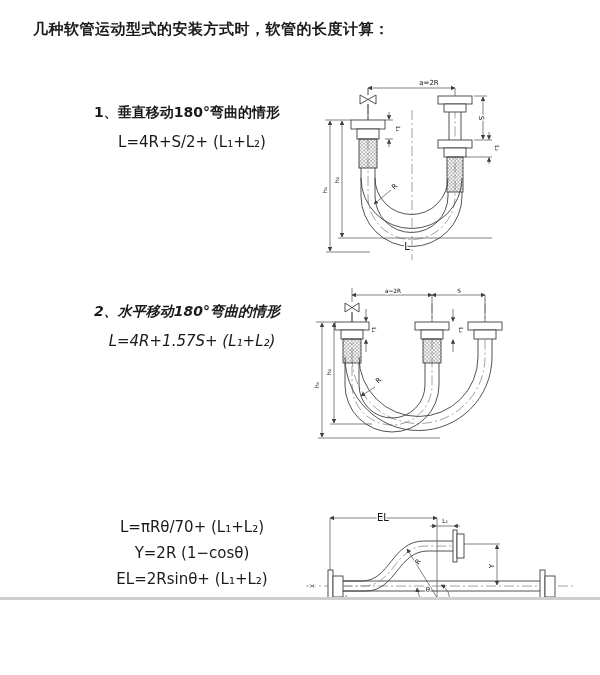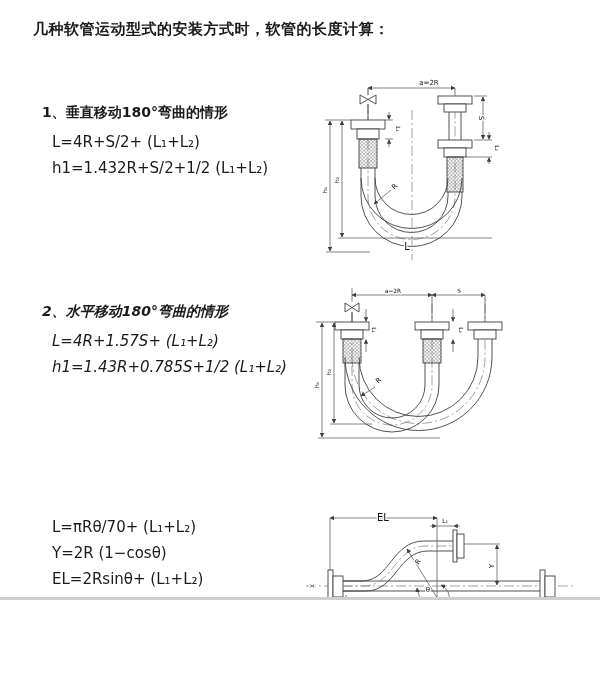--- a/index.html
+++ b/index.html
@@ -3,21 +3,21 @@
 <meta charset="utf-8">
 <style>
   html,body{margin:0;padding:0;background:#fff;}
   .page{
     position:relative;width:600px;height:600px;background:#ffffff;
     font-family:"DejaVu Sans","Liberation Sans",sans-serif;
     color:#1a1a1a;overflow:hidden;
   }
   .page::after{content:"";position:absolute;left:0;right:0;bottom:0;height:3px;background:#cfcfcf;}
   .title{position:absolute;left:33px;top:20px;font-size:15px;font-weight:600;letter-spacing:.5px;}
-  .sec{position:absolute;left:42px;width:270px;}
+  .sec{position:absolute;left:52px;width:270px;text-align:center;}
   .sec1{top:104px;} .sec2{top:303px;font-style:italic;} .sec3{top:514px;}
   .sec-heading{font-size:14px;font-weight:600;margin-bottom:7px;white-space:nowrap;}
   .formula{font-size:15px;margin-left:10px;line-height:26px;white-space:nowrap;}
   .diag{position:absolute;}
   .d1{left:300px;top:70px;} .d2{left:300px;top:282px;} .d3{left:300px;top:505px;}
   
   .ln{stroke:#3f3f3f;stroke-width:.9;fill:none;}
   .thin{stroke:#3f3f3f;stroke-width:.65;fill:none;}
   .cl{stroke:#8a8a8a;stroke-width:.8;fill:none;stroke-dasharray:10 3 2 3;}
   .fl{fill:#ffffff;stroke:#3f3f3f;stroke-width:.9;}
@@ -32,27 +32,25 @@
 </head>
 <body>
 
 <div class="page">
 
   <div class="title">几种软管运动型式的安装方式时，软管的长度计算：</div>
 
   <section class="sec sec1">
     <div class="sec-heading">1、垂直移动180°弯曲的情形</div>
     <div class="formula">L=4R+S/2+ (L₁+L₂)</div>
-    <div class="formula">h1=1.432R+S/2+1/2 (L₁+L₂)</div>
   </section>
 
   <section class="sec sec2">
     <div class="sec-heading">2、水平移动180°弯曲的情形</div>
     <div class="formula">L=4R+1.57S+ (L₁+L₂)</div>
-    <div class="formula">h1=1.43R+0.785S+1/2 (L₁+L₂)</div>
   </section>
 
   <section class="sec sec3">
     <div class="formula">L=πRθ/70+ (L₁+L₂)</div>
     <div class="formula">Y=2R (1−cosθ)</div>
     <div class="formula">EL=2Rsinθ+ (L₁+L₂)</div>
   </section>
 
   <svg class="diag d1" width="296" height="196" viewBox="300 70 296 196">
     <defs>

